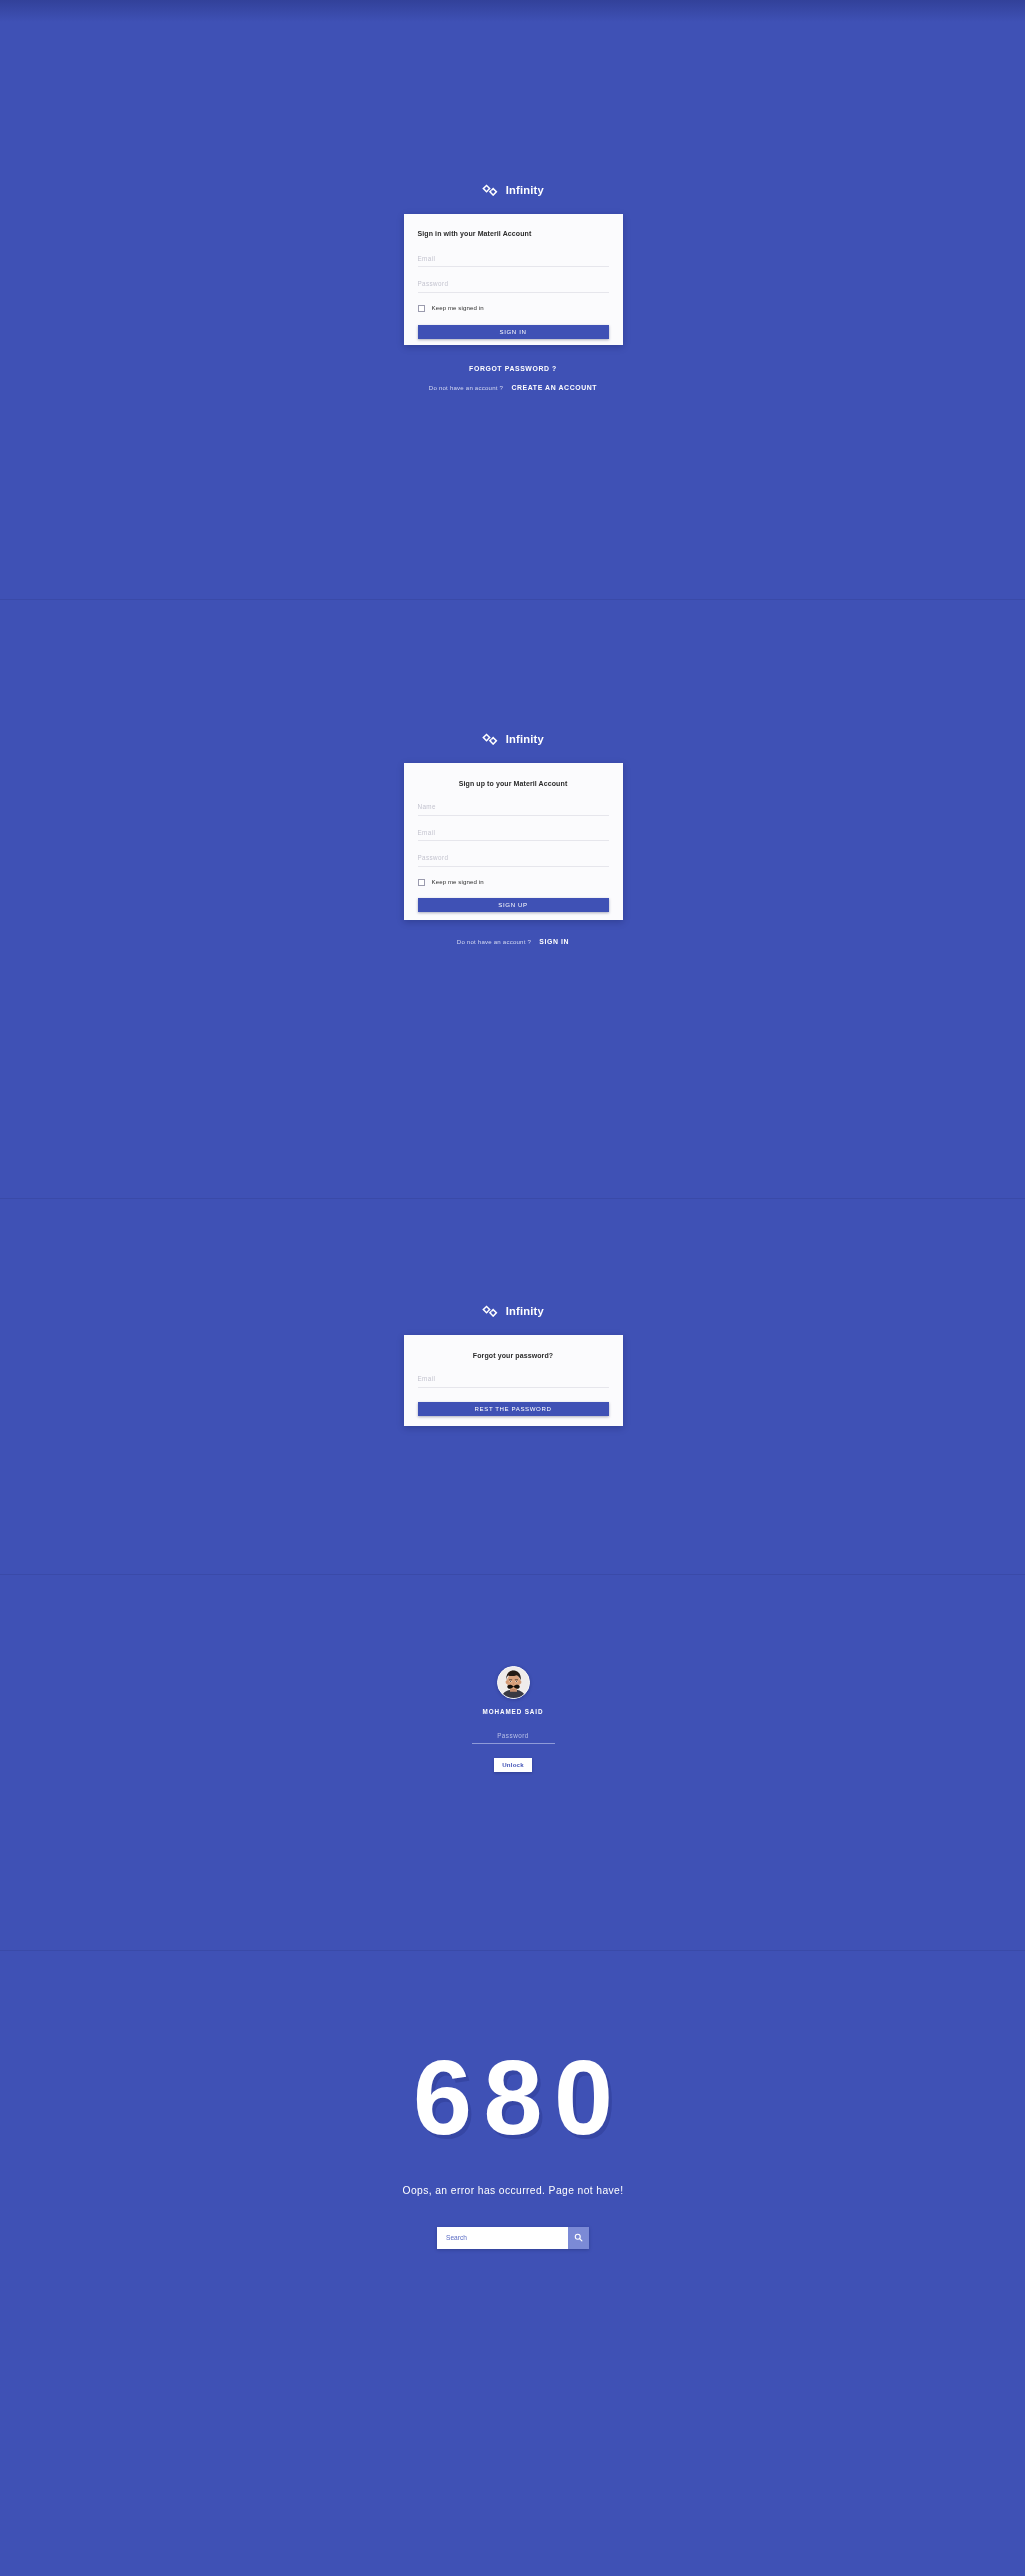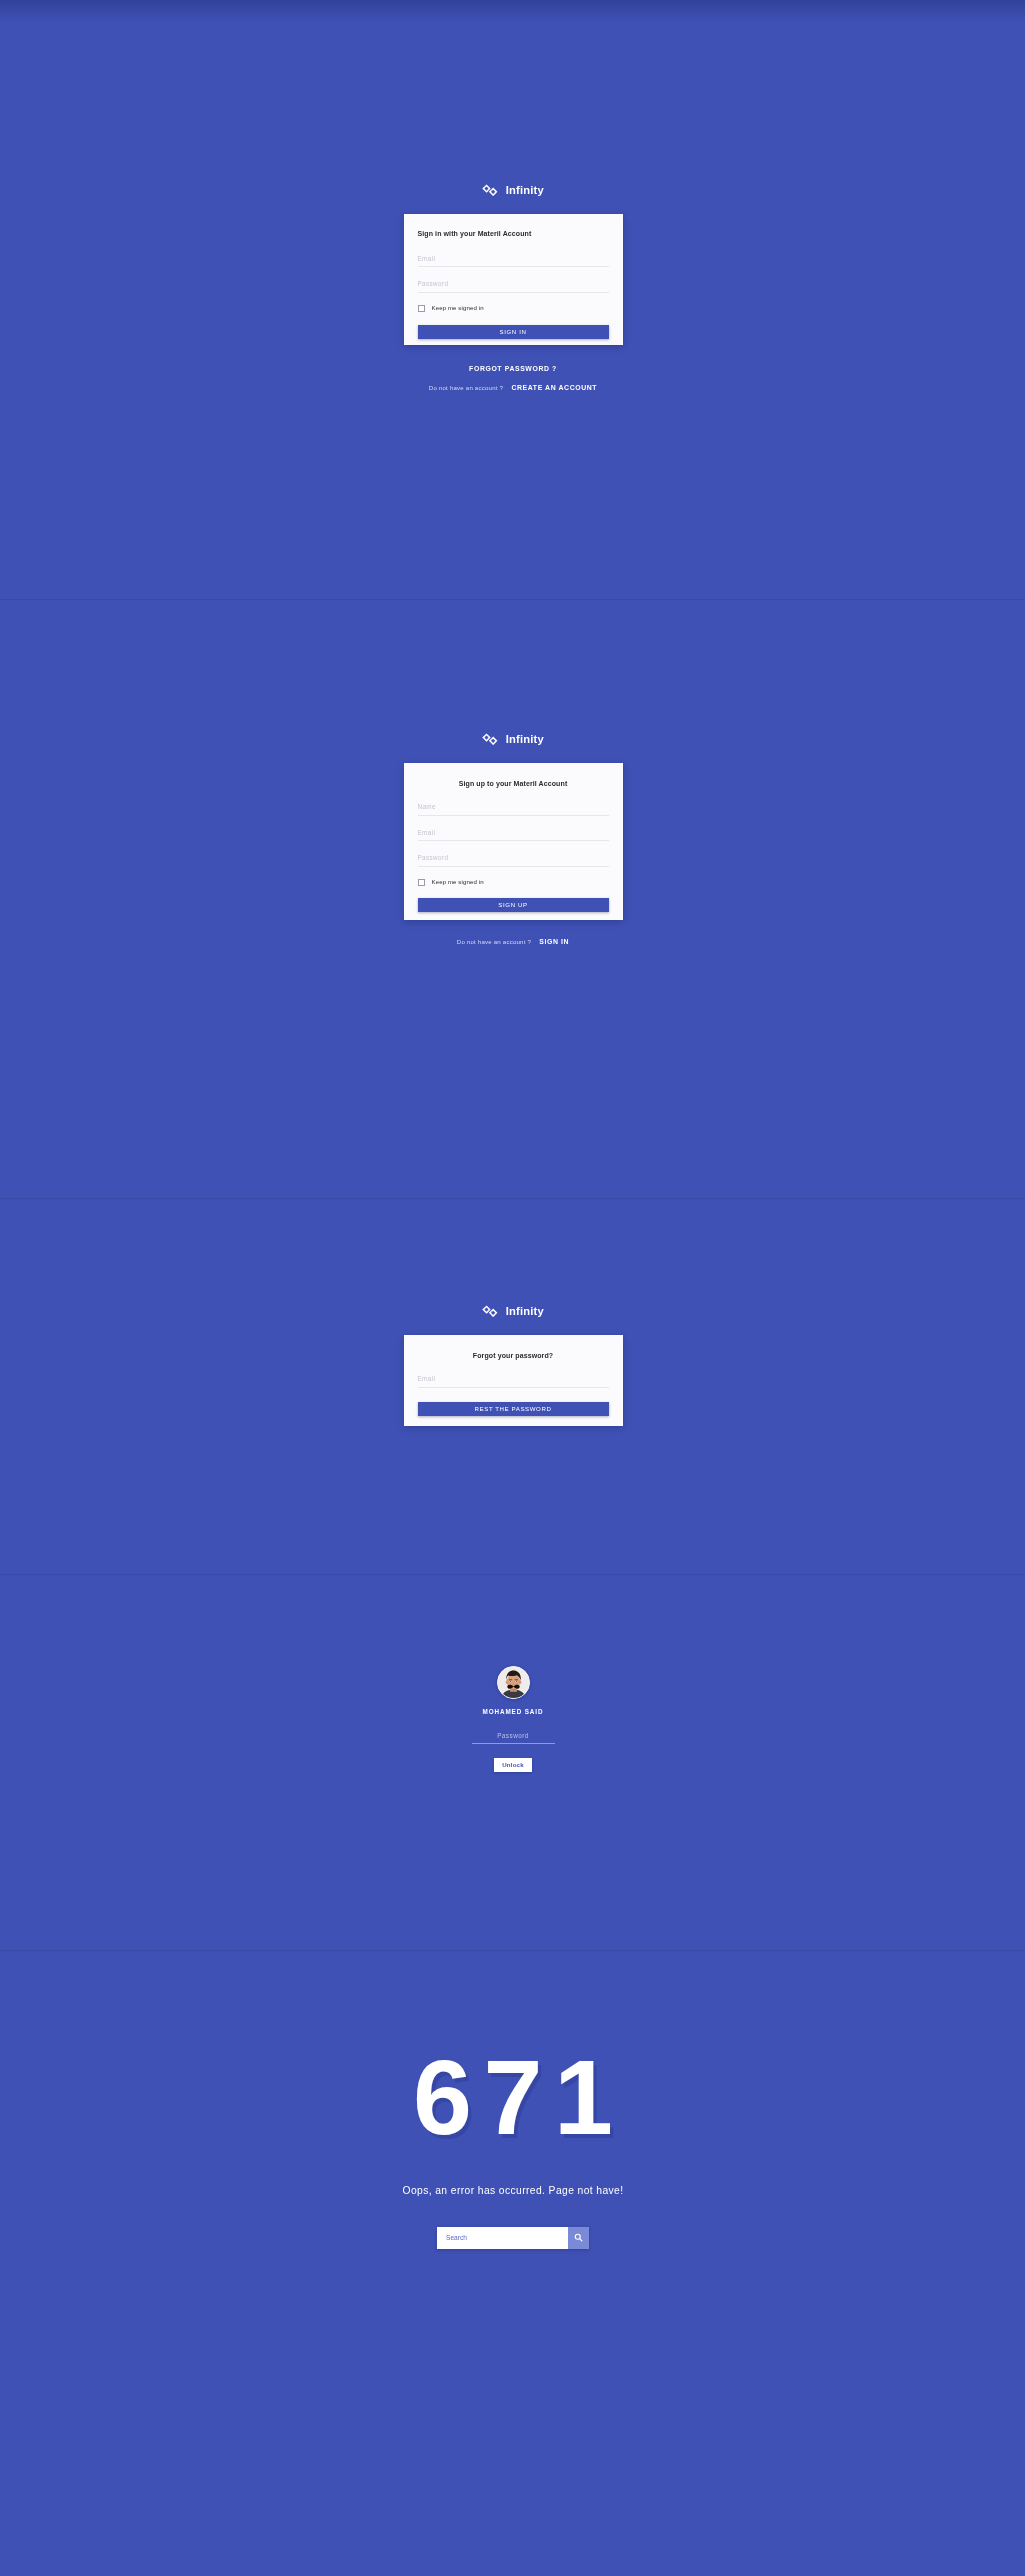--- a/index.html
+++ b/index.html
@@ -439,21 +439,21 @@
 
   <div class="lock-field">
     <span class="ph">Password</span>
     <input type="password" value="" style="">
   </div>
 
   <button class="btn-unlock">Unlock</button>
 </section>
 
 <section class="section sec-404">
-  <div class="err-code">671</div>
+  <div class="err-code">680</div>
   <div class="err-msg">Oops, an error has occurred. Page not have!</div>
 
   <div class="searchbar">
     <input type="text" placeholder="Search" style="">
     <button class="search-btn">
       <svg viewBox="0 0 24 24">
         <circle cx="10" cy="10" r="6.6" fill="none" stroke="#ffffff" stroke-width="3"></circle>
         <line x1="15" y1="15" x2="21" y2="21" stroke="#ffffff" stroke-width="3.2" stroke-linecap="round"></line>
       </svg>
     </button>

